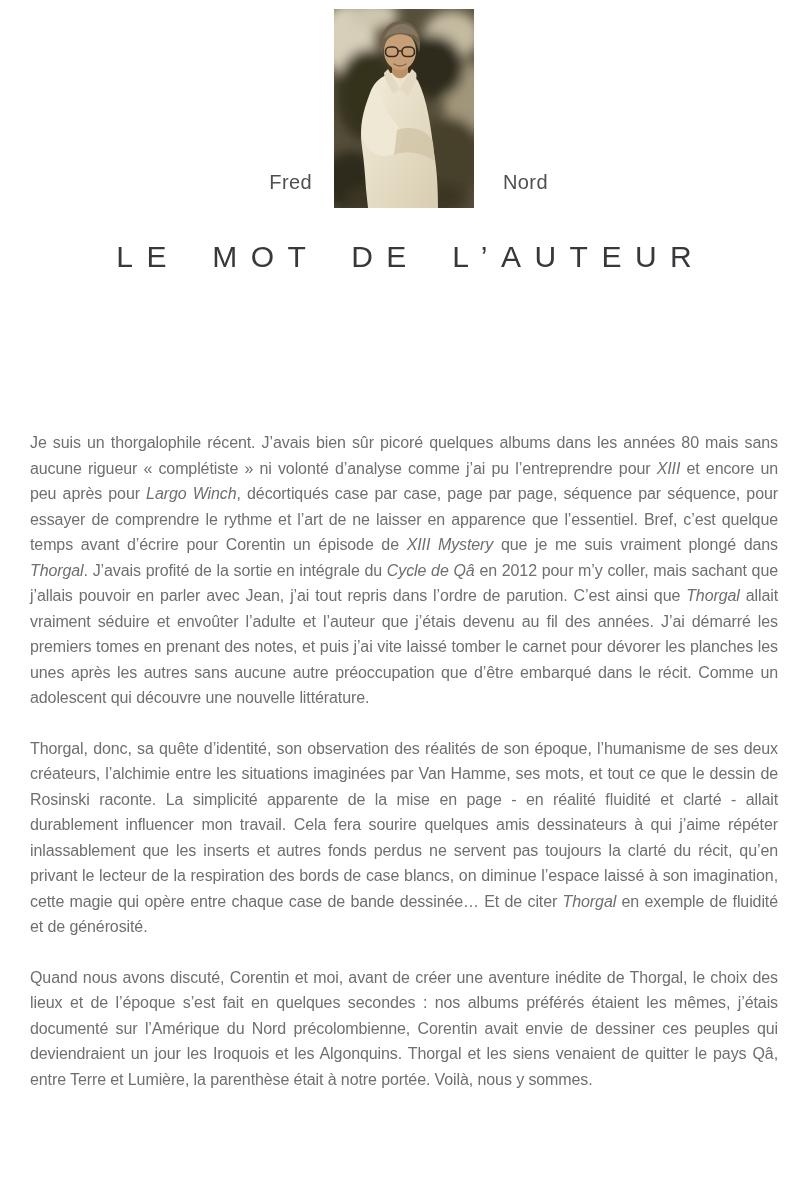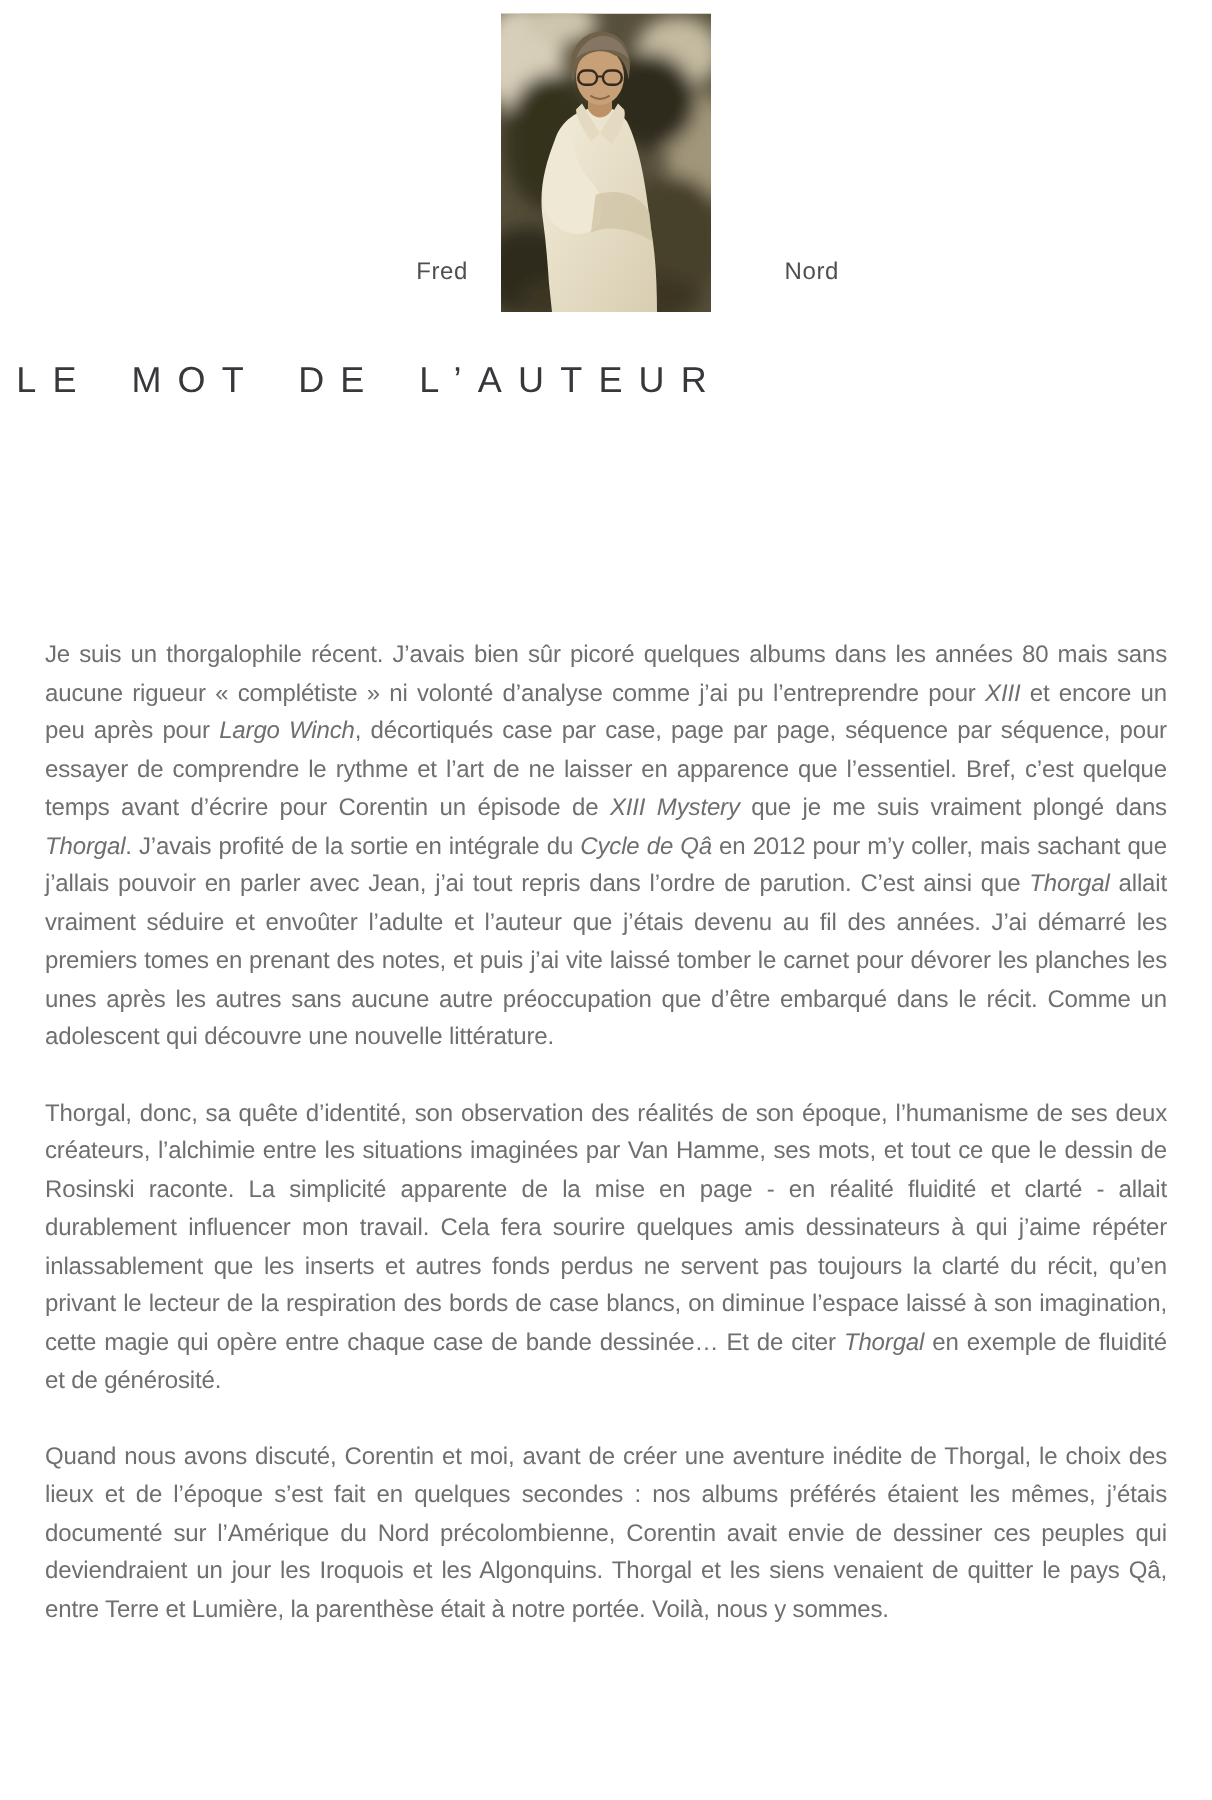--- a/index.html
+++ b/index.html
@@ -14,28 +14,28 @@
     background:var(--background);overflow:hidden;
     font-family:"Liberation Sans","DejaVu Sans",sans-serif;
   }
   .author-header{position:relative;height:208px;}
   .portrait{
     position:absolute;left:50%;top:9px;transform:translateX(-50%);
     margin:0;width:140px;height:199px;overflow:hidden;
   }
   .portrait svg{display:block;width:140px;height:199px;}
   .name{
-    position:absolute;top:172px;font-size:16px;line-height:20px;
-    color:var(--author-names);letter-spacing:0.4px;white-space:nowrap;margin-left:20px;
+    position:absolute;top:172px;font-size:20px;line-height:20px;
+    color:var(--author-names);letter-spacing:0.4px;white-space:nowrap;
   }
   .name-first{right:calc(50% + 92px);}
   .name-last{left:calc(50% + 99px);}
   .title{
-    margin:34px 0 0;text-align:left;
-    font-size:24px;font-weight:400;line-height:1;
+    margin:34px 0 0;text-align:center;
+    font-size:30px;font-weight:400;line-height:1;
     color:var(--title);
     letter-spacing:0.45em;word-spacing:0.35em;
     padding-left:0.45em; 
     white-space:nowrap;
   }
   .article{
     margin:158px 30px 0;
     color:var(--body-text);
     font-size:16px;line-height:25.5px;letter-spacing:-0.1px;
     text-align:justify;

